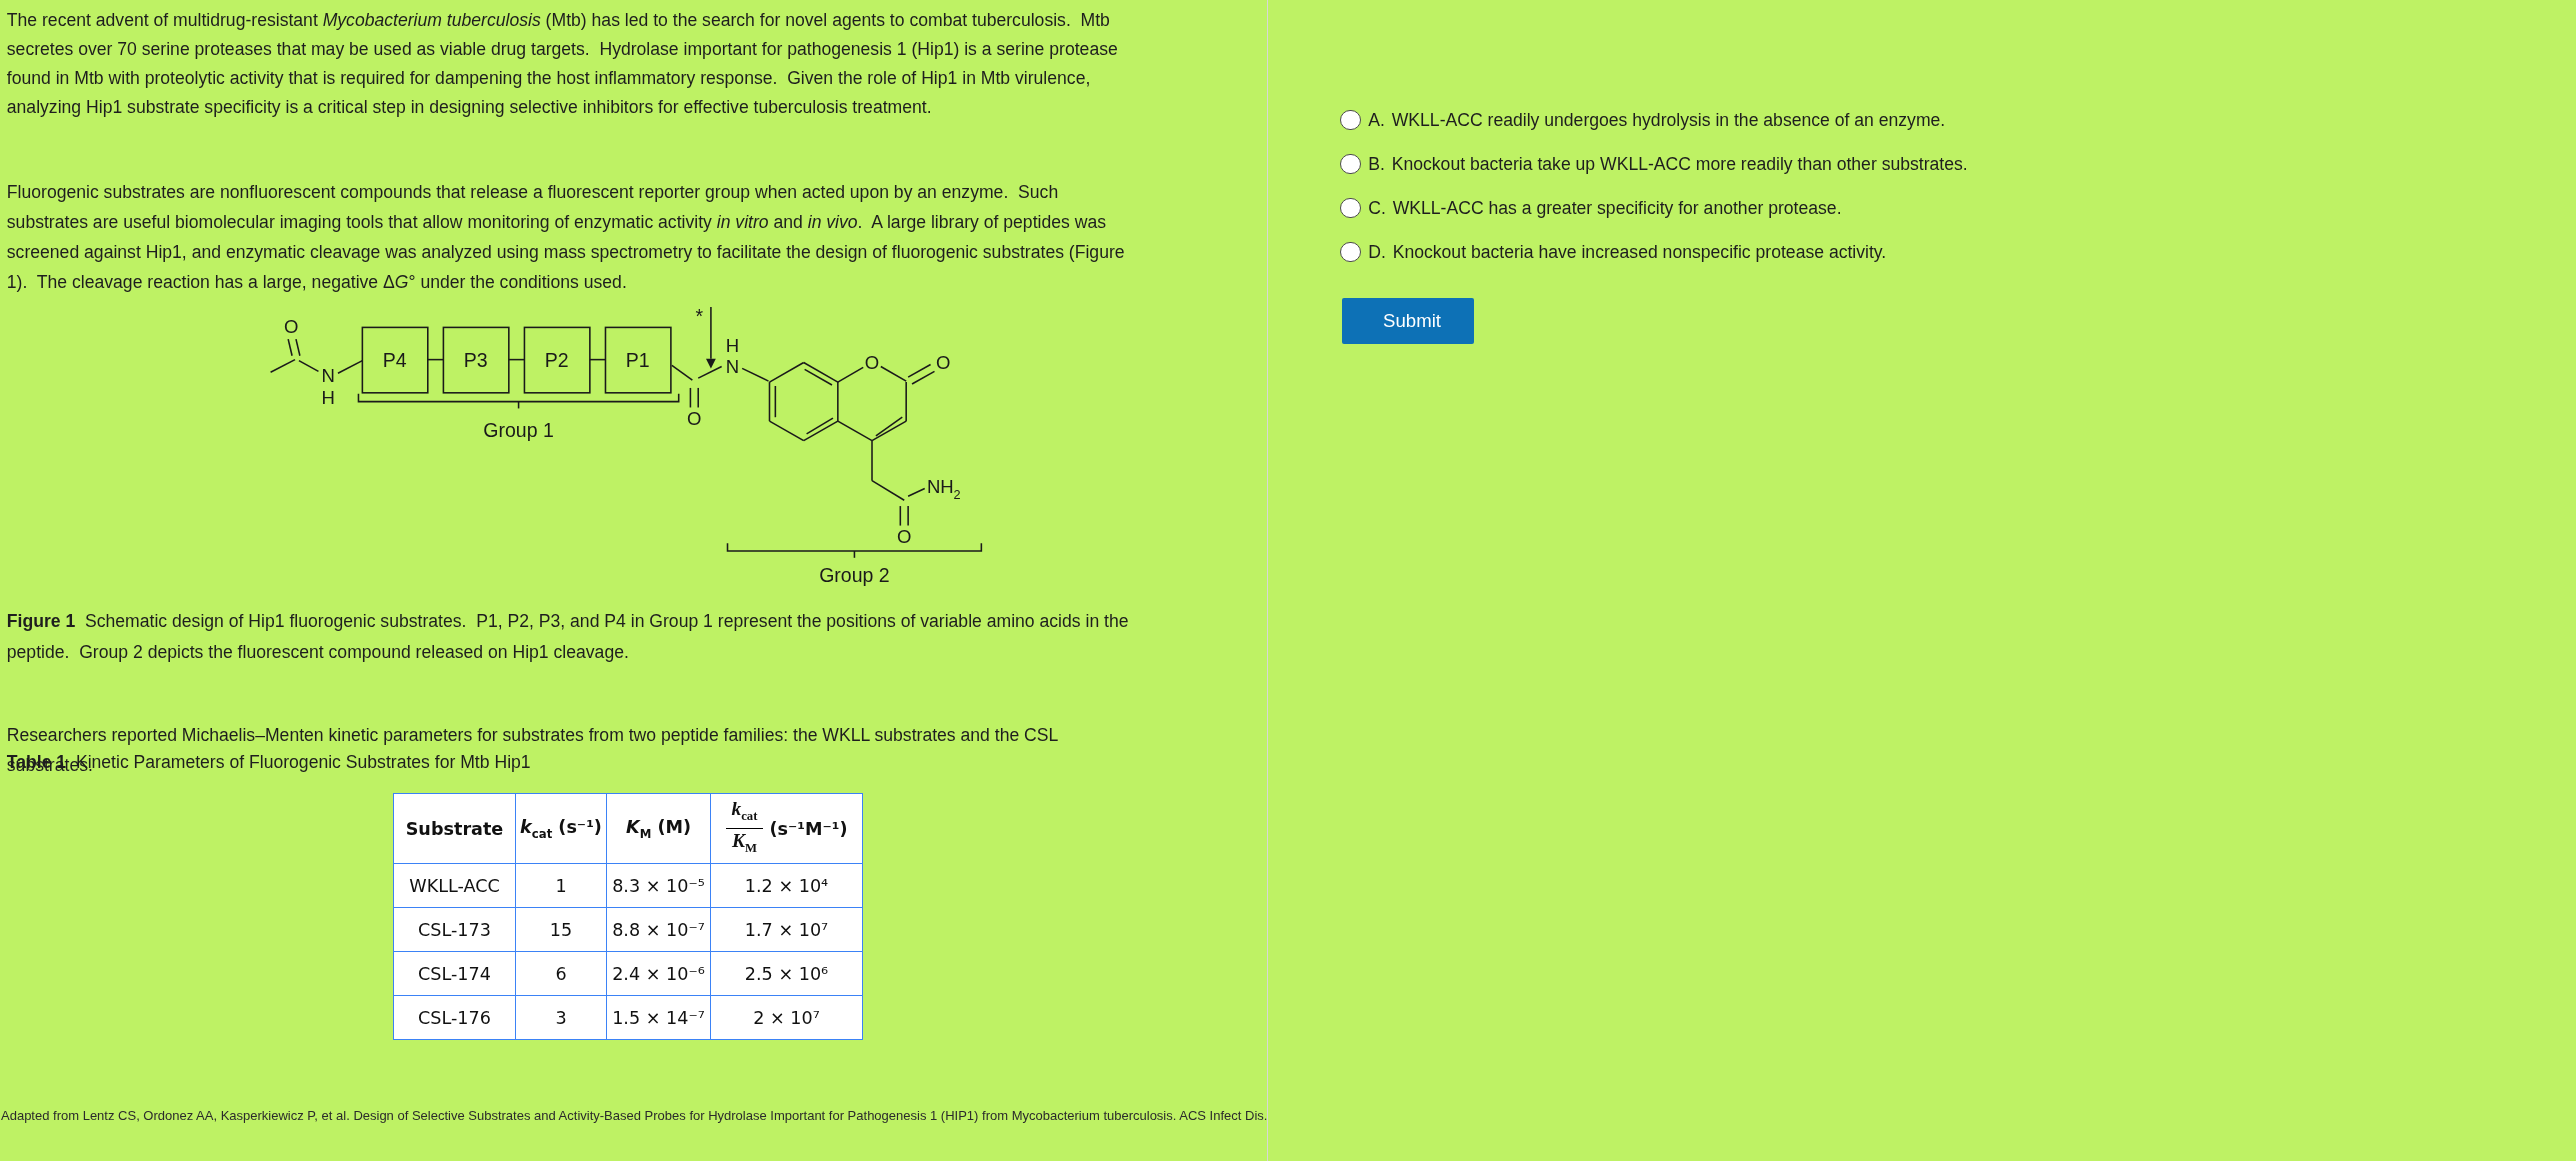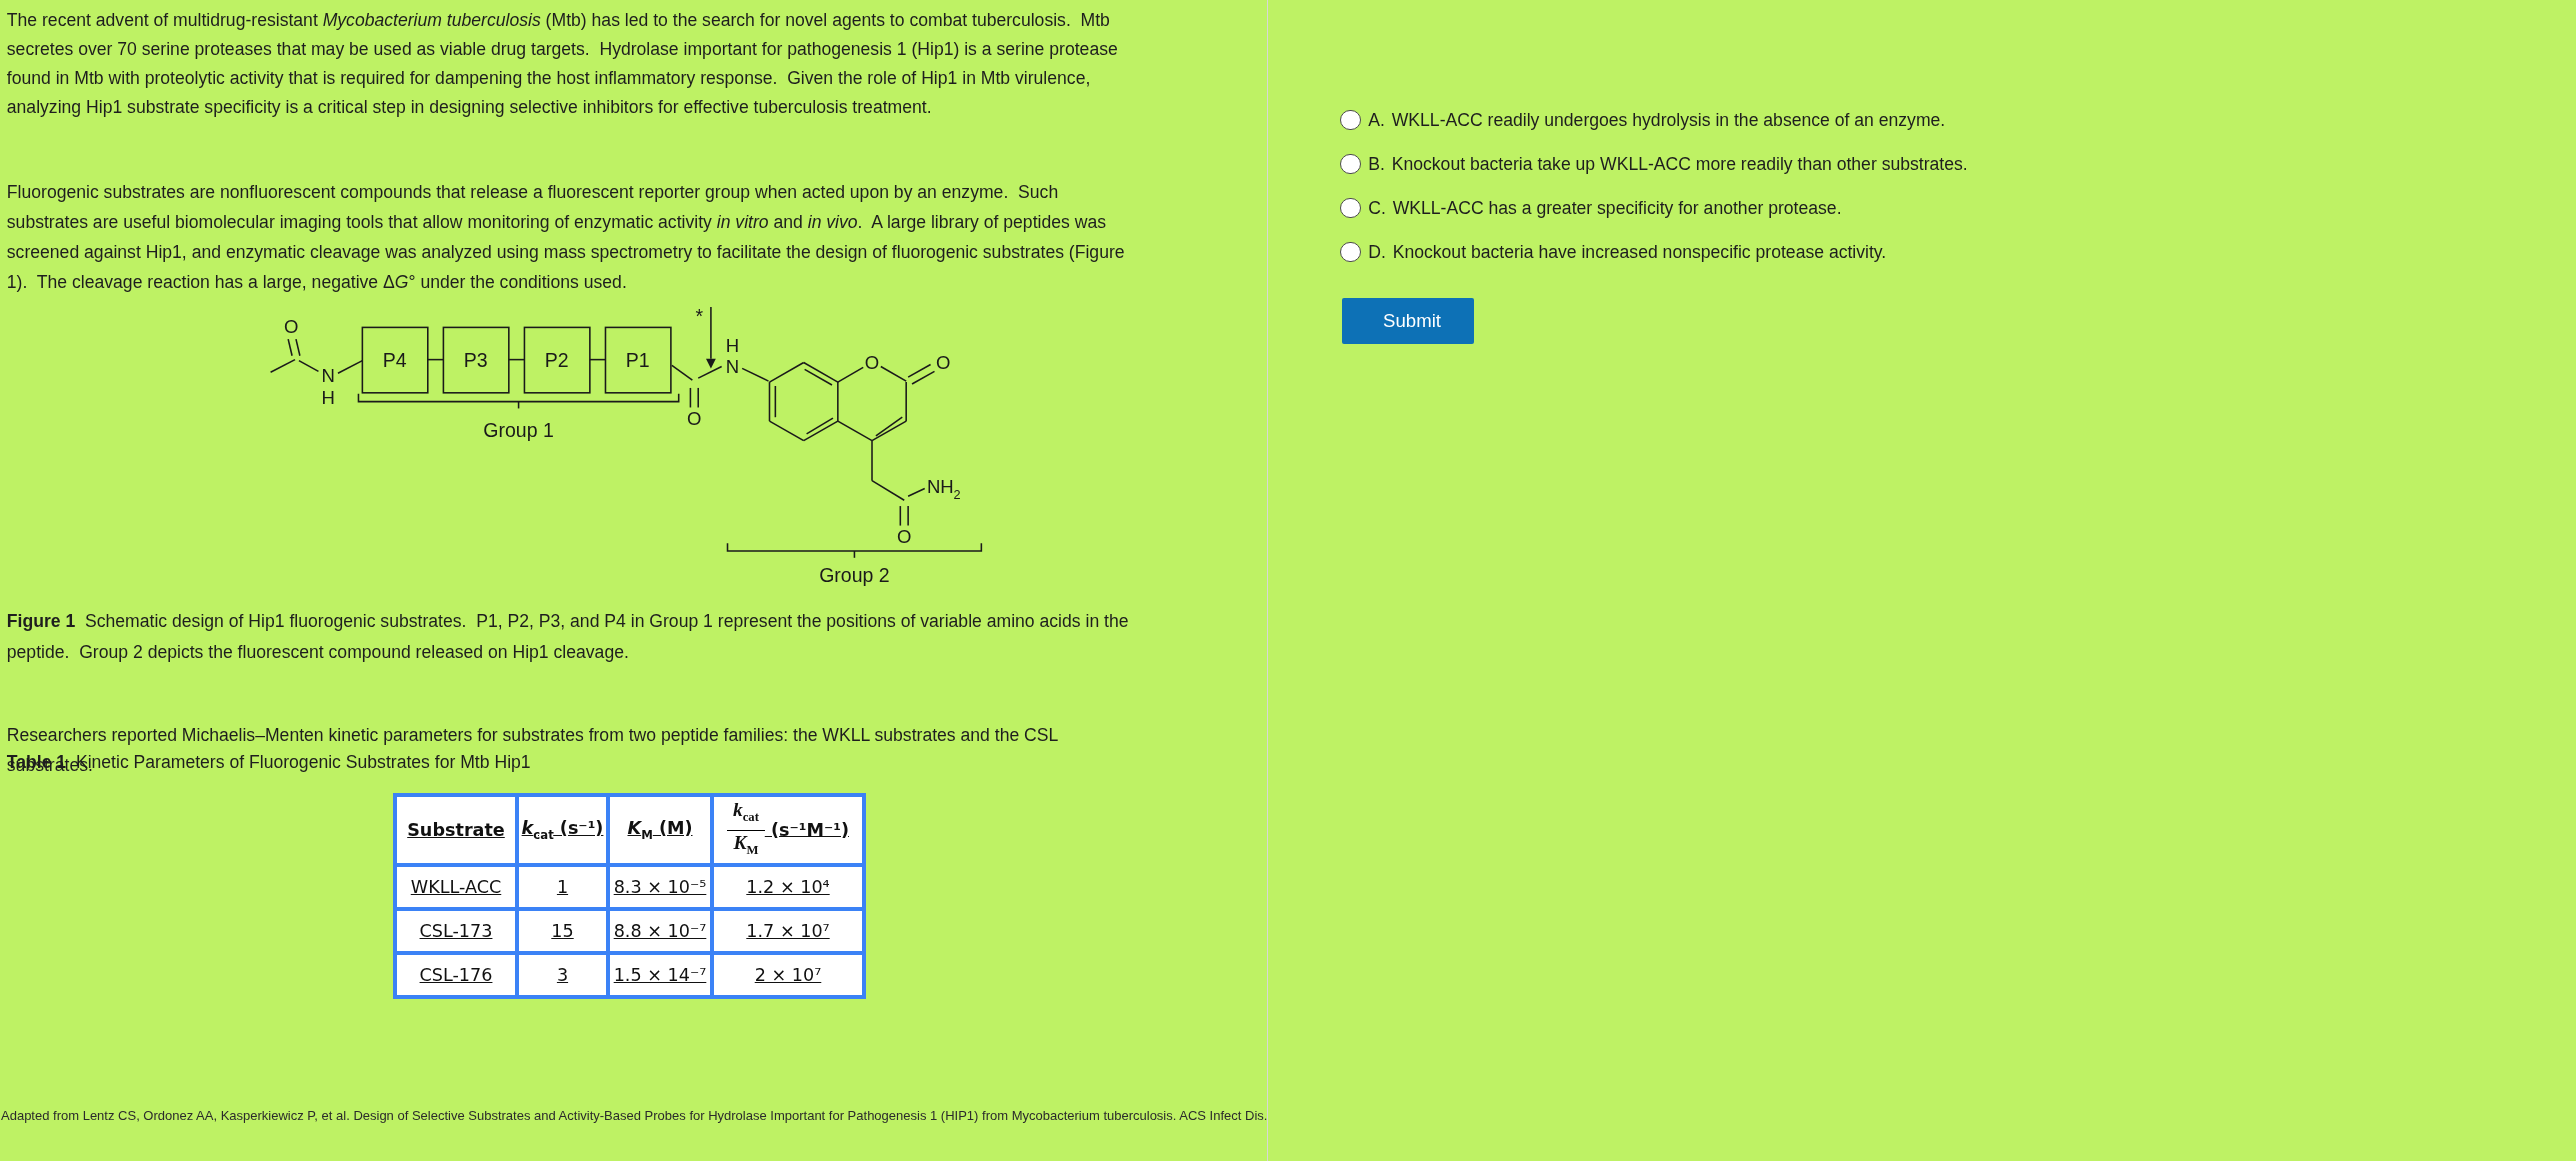--- a/index.html
+++ b/index.html
@@ -25,21 +25,21 @@
   .figsvg polygon { fill:#1a1a1a; stroke:none; }
   .atom { font-family:"Liberation Sans", sans-serif; font-size:19px; fill:#1a1a1a; text-anchor:middle; }
   .atom-sub { font-family:"Liberation Sans", sans-serif; font-size:13px; fill:#1a1a1a; text-anchor:middle; }
   .boxlab { font-family:"Liberation Sans", sans-serif; font-size:20px; fill:#1a1a1a; text-anchor:middle; }
   .grouplab { font-family:"Liberation Sans", sans-serif; font-size:20px; fill:#1a1a1a; text-anchor:middle; }
   .star { font-family:"Liberation Sans", sans-serif; font-size:20px; fill:#1a1a1a; text-anchor:middle; }
 
   
   .ktable { position:absolute; left:393px; top:793px; border-collapse:collapse; table-layout:fixed;
             font-family:"DejaVu Sans","Liberation Sans",sans-serif; font-size:17.6px; color:#111; }
-  .ktable th, .ktable td { border:4px solid #3b82f6; text-align:center; vertical-align:middle; background:#fff;text-decoration:underline; }
+  .ktable th, .ktable td { border:1px solid #3b82f6; text-align:center; vertical-align:middle; background:#fff; }
   .ktable th { font-weight:bold; height:70px; }
   .ktable td { height:44px; font-weight:normal; }
   .col-sub { width:122px; } .col-kcat { width:91px; } .col-km { width:104px; } .col-ratio { width:152px; }
   .ktable i { font-style:italic; }
   .ktable sub { font-size:11.7px; }
   .frac { display:inline-block; vertical-align:middle; text-align:center;
           font-family:"Liberation Serif", serif; font-size:19.5px; font-weight:bold; }
   .frac .num, .frac .den { display:block; padding:0 5.9px; line-height:23.4px; }
   .frac .den { border-top:1.6px solid #000; }
   .frac i { font-style:italic; }
@@ -162,20 +162,26 @@
       <td>8.3 × 10⁻⁵</td>
       <td>1.2 × 10⁴</td>
     </tr>
     <tr>
       <td>CSL-173</td>
       <td>15</td>
       <td>8.8 × 10⁻⁷</td>
       <td>1.7 × 10⁷</td>
     </tr>
     <tr>
+      <td>CSL-174</td>
+      <td>6</td>
+      <td>2.4 × 10⁻⁶</td>
+      <td>2.5 × 10⁶</td>
+    </tr>
+    <tr>
       <td>CSL-176</td>
       <td>3</td>
       <td>1.5 × 14⁻⁷</td>
       <td>2 × 10⁷</td>
     </tr>
   </tbody>
     </table>
 
   <div class="footnote">
     <div>Adapted from Lentz CS, Ordonez AA, Kasperkiewicz P, et al. Design of Selective Substrates and Activity-Based Probes for Hydrolase Important for Pathogenesis 1 (HIP1) from Mycobacterium tuberculosis. ACS Infect Dis.</div>

